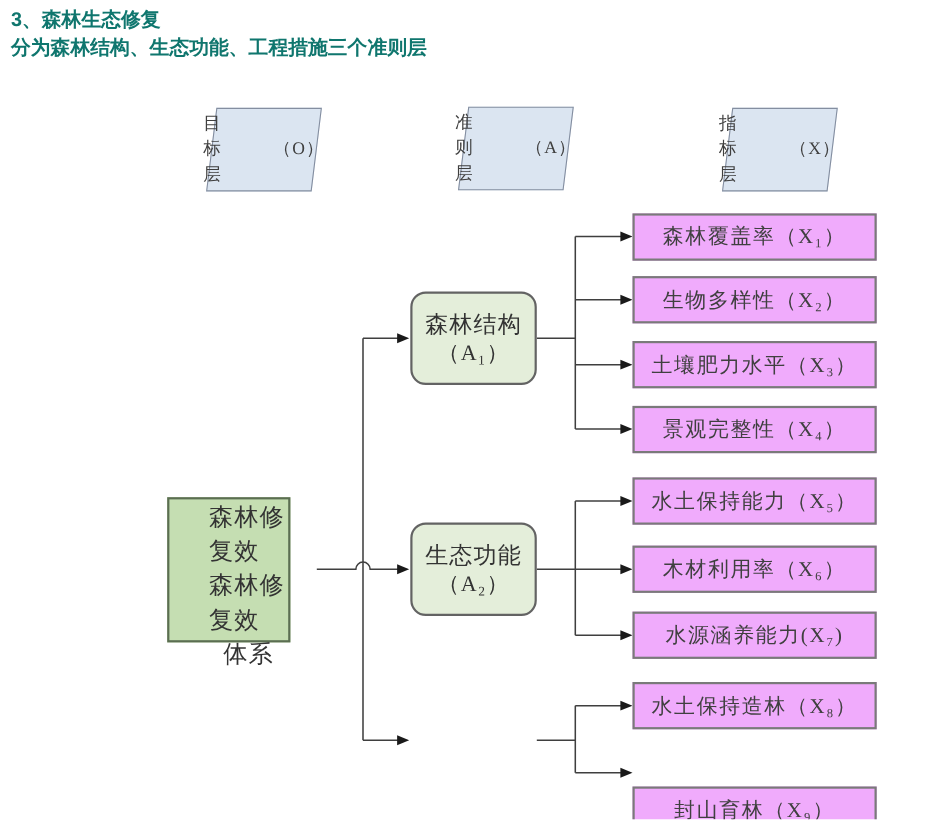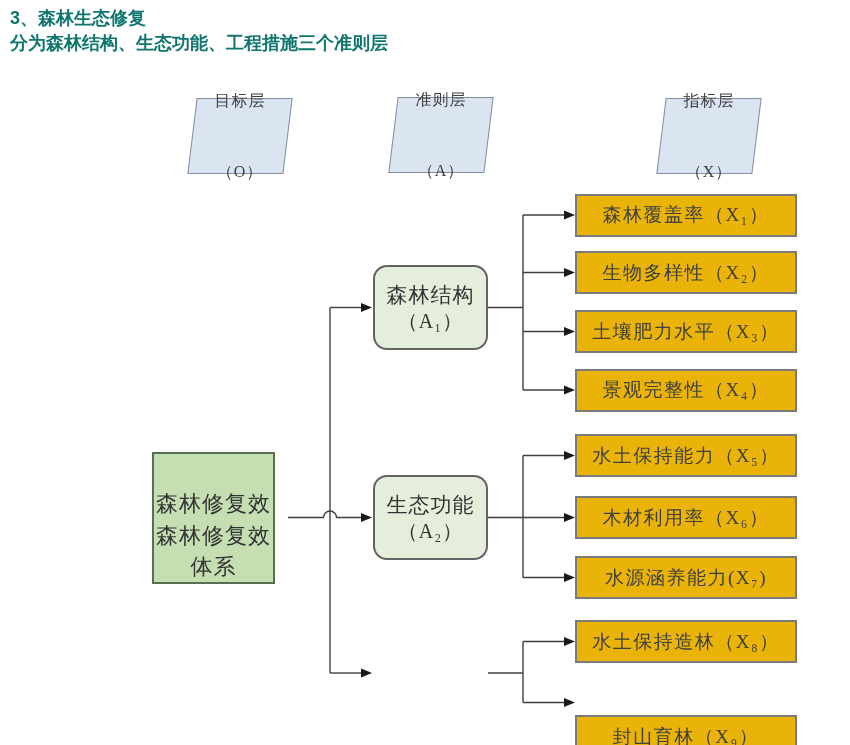--- a/index.html
+++ b/index.html
@@ -16,37 +16,37 @@
     font-weight:700;color:#0f766e;}
   .title-line{font-size:18px;line-height:25px;}
   
   #wires{position:absolute;left:0;top:0;}
   
   .pgram{position:absolute;width:96px;height:76px;}
   .pgram-bg{position:absolute;left:0;top:0;right:0;bottom:0;
     background:#dbe5f1;border:1.5px solid #848ea0;
     transform:skewX(-7deg);}
   .pgram-text{position:absolute;left:0;top:0;right:0;bottom:0;
-    display:flex;flex-direction:column;align-items:center;justify-content:center;
+    display:flex;flex-direction:row;align-items:center;justify-content:center;
     font-size:16px;line-height:1.45;color:#3f3f3f;letter-spacing:1px;gap:47px;}
   
-  .goal-box{position:absolute;left:152px;top:452px;width:123px;height:132px;
+  .goal-box{position:absolute;left:152px;top:452px;width:112px;height:132px;
     background:#c5deb2;border:2px solid #5b6e52;box-sizing:border-box;
-    display:flex;flex-direction:column;align-items:center;justify-content:flex-end;
-    font-size:22px;line-height:1.42;color:#333333;letter-spacing:1px;}
+    display:flex;flex-direction:column;align-items:center;justify-content:flex-start;
+    font-size:22px;line-height:1.42;color:#333333;letter-spacing:1px;padding-left:36px;}
   
   .crit-box{position:absolute;left:373px;width:115px;height:85px;
     background:#e4eeda;border:2px solid #636363;border-radius:14px;box-sizing:border-box;
     display:flex;flex-direction:column;align-items:center;justify-content:center;
     color:#333333;letter-spacing:1px;}
   .crit-name{font-size:21px;line-height:1.25;}
   .crit-code{font-size:20px;line-height:1.2;}
   
   .ind-box{position:absolute;left:575px;width:222px;height:43px;
-    background:#eab308;border:2px solid #7a7a7a;box-sizing:border-box;
+    background:#f0abfc;border:2px solid #7a7a7a;box-sizing:border-box;
     display:flex;align-items:center;justify-content:center;
     font-size:19px;color:#404040;letter-spacing:1.5px;}
 </style>
 </head>
 <body>
 
 <div id="canvas">
 
   <div class="titles">
     <div class="title-line">3、森林生态修复</div>
@@ -95,21 +95,21 @@
     </g>
   </svg>
 
   <div class="pgram" style="left:192px;top:98px;">
     <div class="pgram-bg"></div>
     <div class="pgram-text">
       <span>目标层</span>
       <span>（O）</span>
     </div>
   </div>
-  <div class="pgram" style="left:393px;top:97px;">
+  <div class="pgram" style="left:421px;top:97px;">
     <div class="pgram-bg"></div>
     <div class="pgram-text">
       <span>准则层</span>
       <span>（A）</span>
     </div>
   </div>
   <div class="pgram" style="left:661px;top:98px;">
     <div class="pgram-bg"></div>
     <div class="pgram-text">
       <span>指标层</span>

